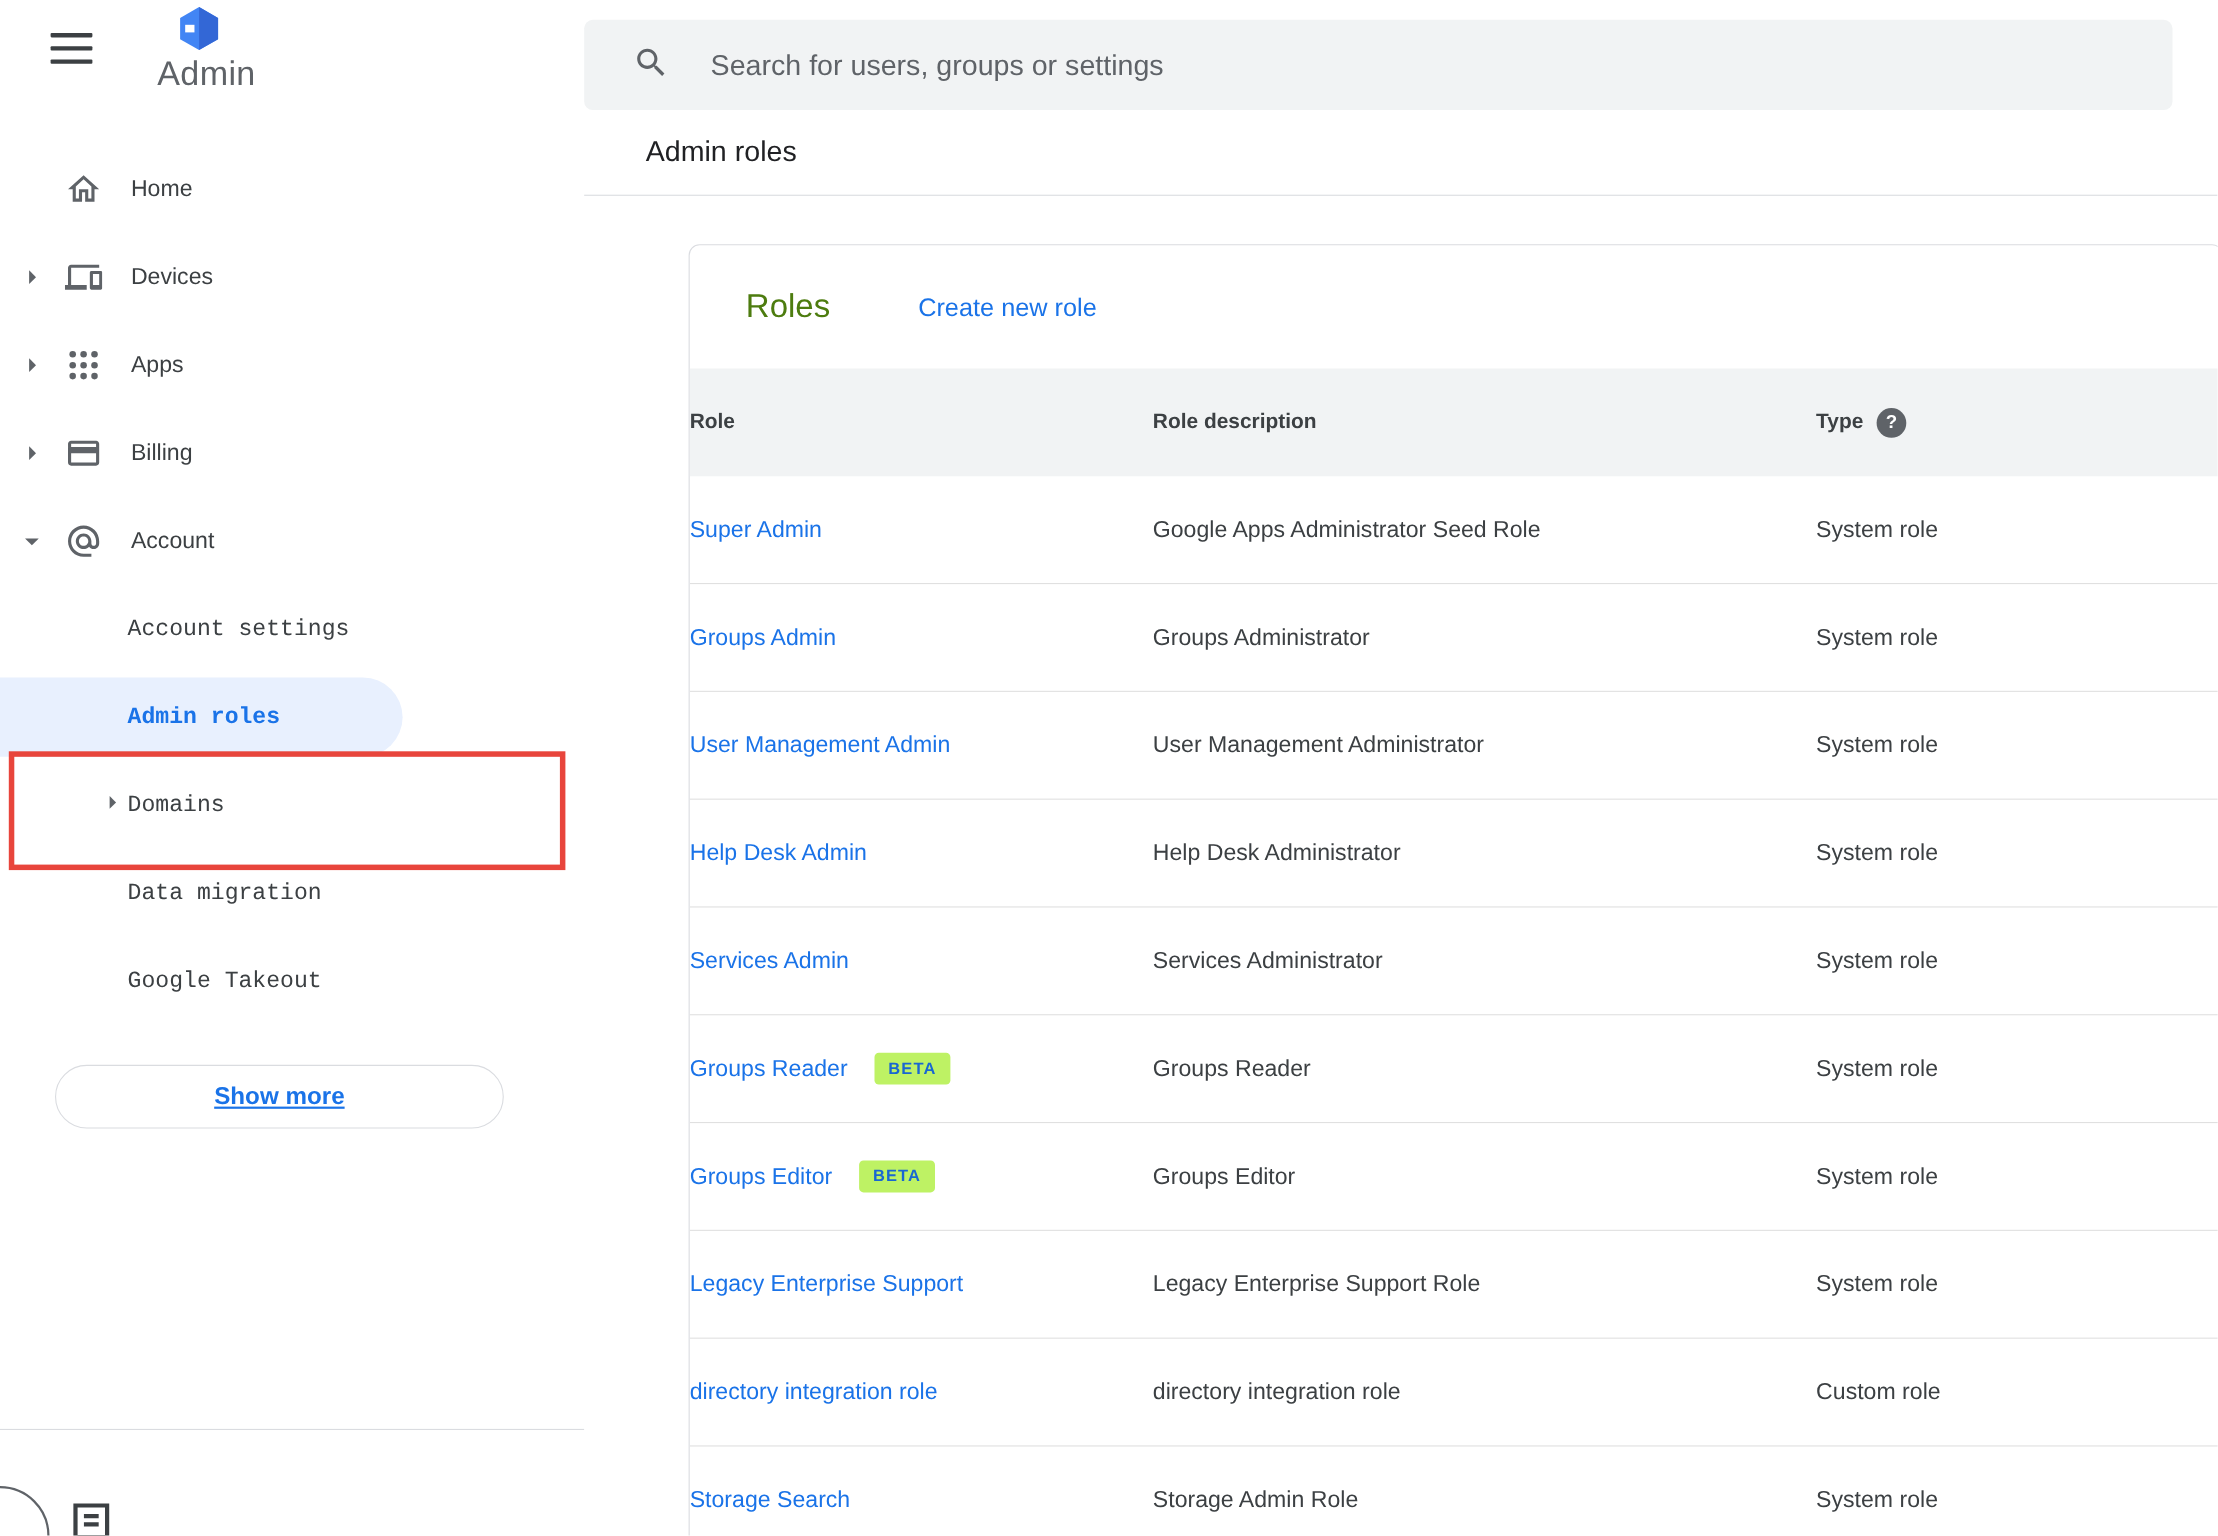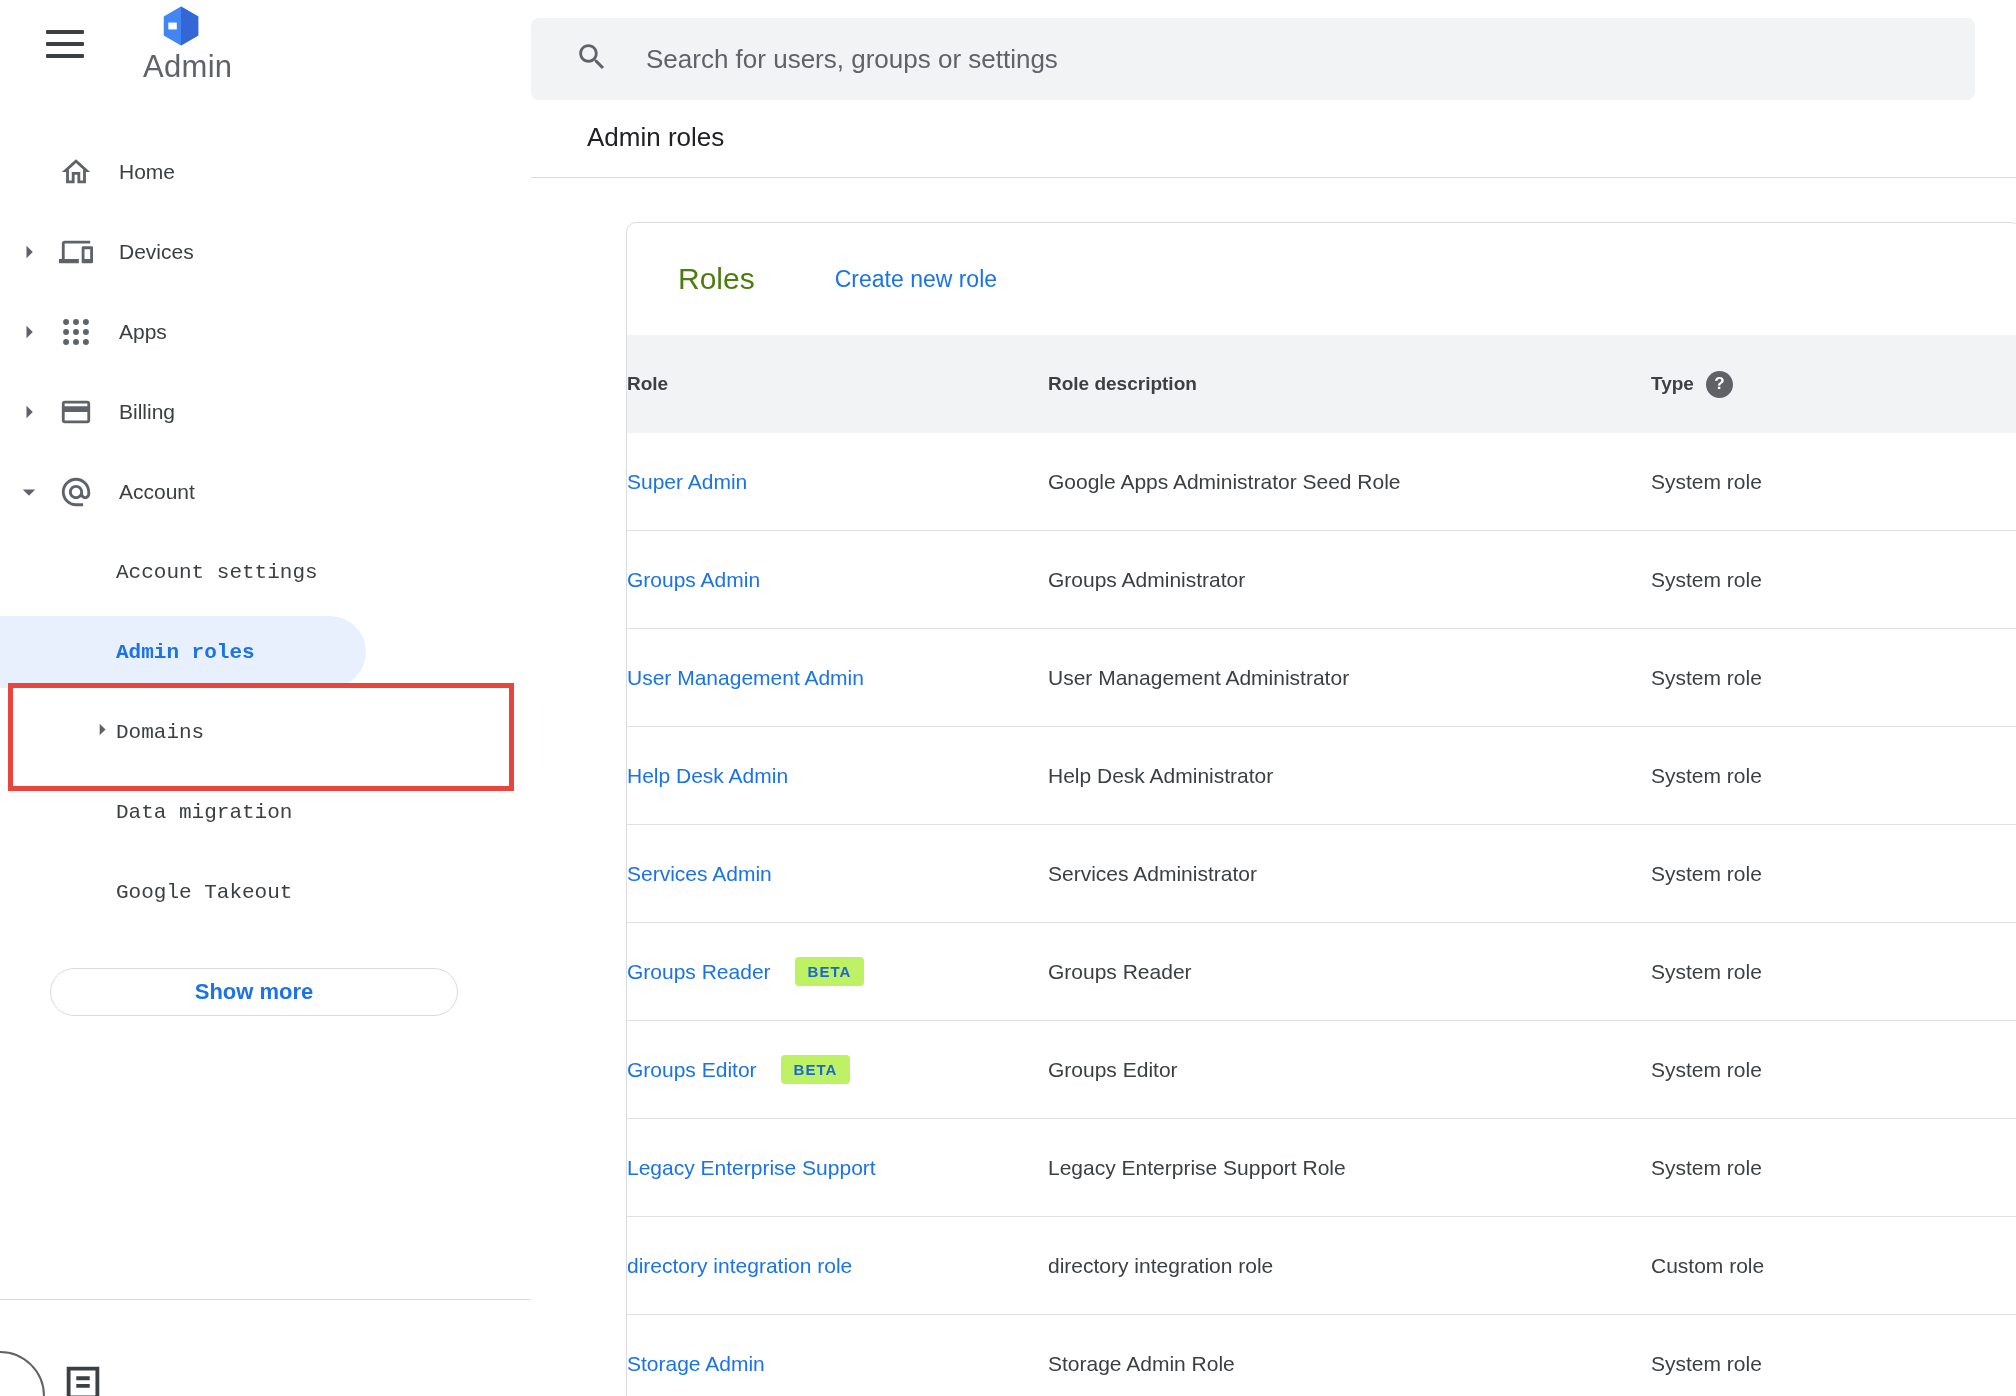--- a/index.html
+++ b/index.html
@@ -22,24 +22,25 @@
   .chev { width:30px; height:30px; margin-left:14px; flex:none; display:flex; align-items:center; justify-content:center; }
   .nav-icon { width:44px; height:44px; margin-left:10px; flex:none; display:flex; align-items:center; justify-content:center; }
   .nav-label { margin-left:21px; font-size:21px; color:#3c4043; position:relative; z-index:1; }
   .nav-row.sub { padding-left:116px;font-family:Liberation Mono, monospace; }
   .nav-row.sub .nav-label { margin-left:0; }
   .sub-chev { position:absolute; left:88px; top:50%; transform:translateY(-50%); }
   .selected-pill { position:absolute; left:0; top:4px; width:366px; height:72px; background:#e8f0fe; border-radius:0 36px 36px 0; }
   .nav-row.selected .nav-label { color:#1a73e8; font-weight:bold; }
 
   .show-more {
-    display:block; margin:36px 0 0 50px; width:408px; height:48px;
+    display:block; margin:36px 0 0 50px; width:408px; height:58px;
     background:#fff; border:1px solid #dadce0; border-radius:33px;
     color:#1a73e8; font-size:22px; font-weight:bold; cursor:pointer;
     font-family:"Liberation Sans","DejaVu Sans",sans-serif;
+    text-decoration:underline;
   }
 
   .sidebar-bottom-divider { position:absolute; left:0; top:1299px; width:531px; height:1px; background:#dadce0; }
   .partial-icon { position:absolute; left:60px; top:1360px; }
   .partial-curve { position:absolute; left:-45px; top:1351px; width:90px; height:90px; border-radius:50%; border:2px solid #5f6368; }
 
   
   .red-annotation { position:absolute; left:8px; top:683px; width:506px; height:108px; border:5px solid #e8453c; z-index:50; pointer-events:none; }
 
   
@@ -315,19 +316,19 @@
     <div class="trow">
       <div class="cell-role">
           <a class="role-link">directory integration role</a>
         </div>
       <div class="cell-desc">directory integration role</div>
       <div class="cell-type">Custom role</div>
     </div>
 
     <div class="trow">
       <div class="cell-role">
-          <a class="role-link">Storage Admin</a>
+          <a class="role-link">Storage Search</a>
         </div>
       <div class="cell-desc">Storage Admin Role</div>
       <div class="cell-type">System role</div>
     </div>
   </section>
 </main>
 
 </body></html>

